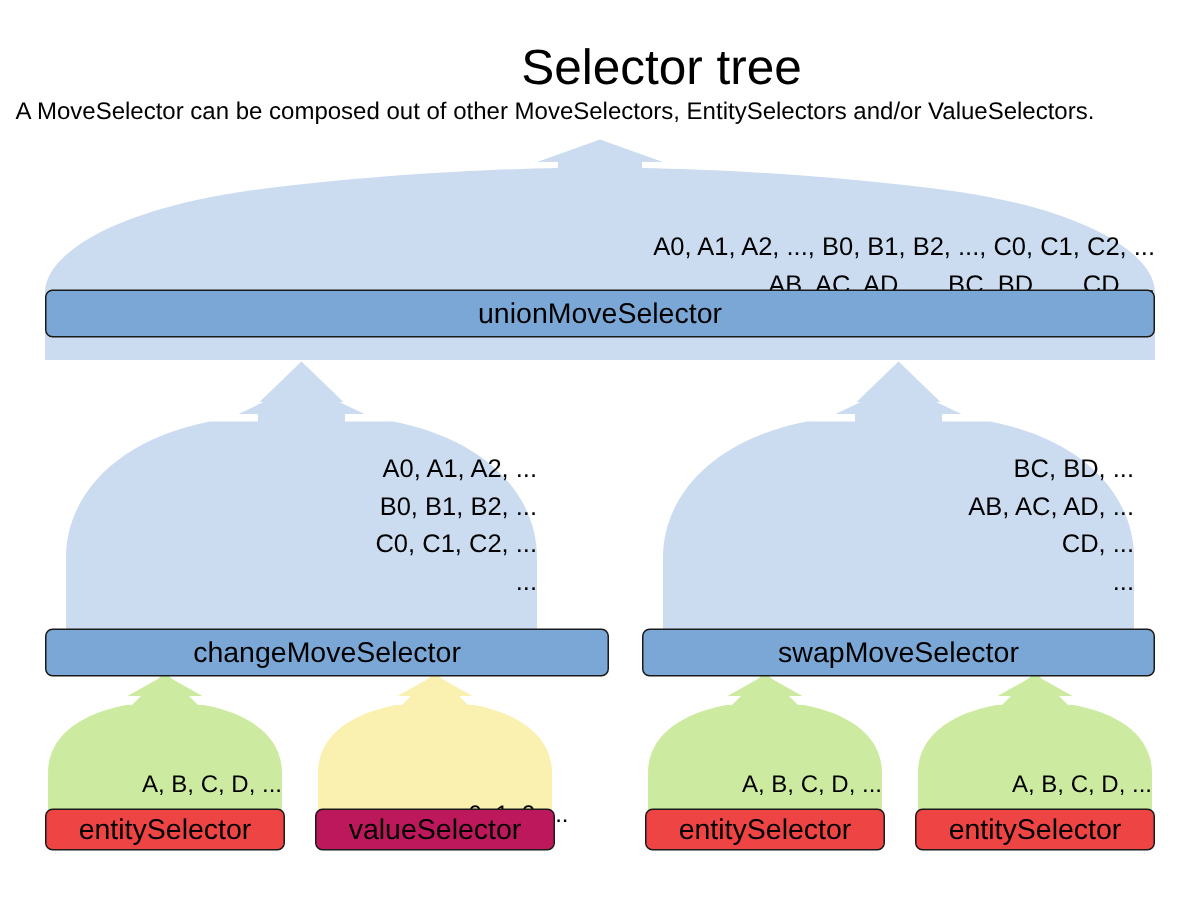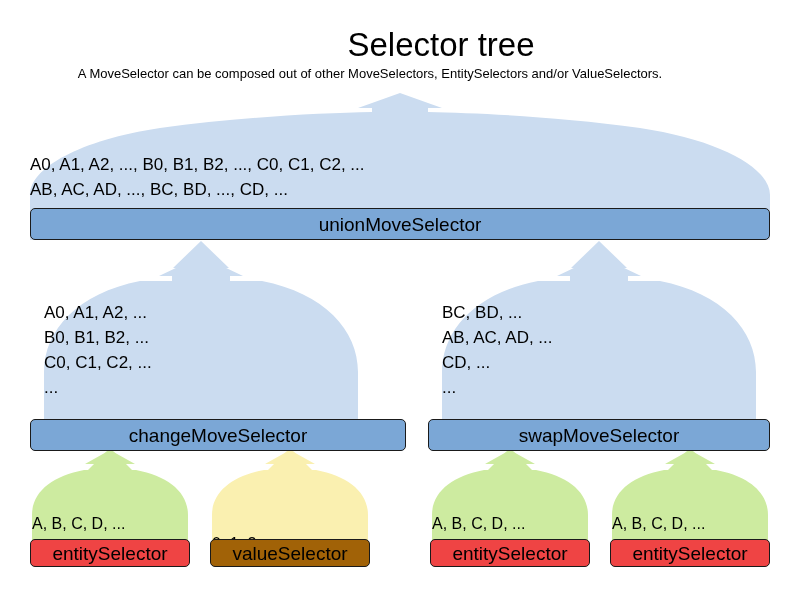--- a/index.html
+++ b/index.html
@@ -32,21 +32,21 @@
     letter-spacing: 0px;
     color: #000;
     padding-left: 41px;
   }
   .subtitle {
     position: absolute;
     left: 0;
     top: 66px;
     width: 740px;
     text-align: center;
-    font-size: 13px;
+    font-size: 16px;
     color: #000;
   }
   svg.layer {
     position: absolute;
     left: 0; top: 0;
     width: 800px;
     height: 600px;
     pointer-events: none;
   }
   .node-label {
@@ -57,25 +57,25 @@
     box-sizing: border-box;
     border: 1.4px solid #1a1a1a;
     border-radius: 5px;
     font-size: 19px;
     line-height: 1;
     color: #000;
     white-space: nowrap;
   }
   .bar-blue  { background: #7BA7D6; }
   .bar-green { background: #ef4444; }
-  .bar-yellow{ background: #a16207; }
+  .bar-yellow{ background: #be185d; }
 
   .blob-text {
     position: absolute;
-    text-align: left;
+    text-align: right;
     font-size: 17px;
     line-height: 25px;
     color: #000;
     white-space: nowrap;
   }
   .blob-text.small { font-size: 16px; line-height: 24px; }
 </style>
 </head>
 <body>
 
@@ -209,21 +209,21 @@
     <path fill="#CDEBA0" stroke="none" d="M 110 448 L 88 470 L 100 470 L 100 492 L 120 492 L 120 470 L 132 470 Z"></path>
     <path fill="#FAF0B0" stroke="none" d="M 290 448 L 268 470 L 280 470 L 280 492 L 300 492 L 300 470 L 312 470 Z"></path>
     <path fill="#CDEBA0" stroke="none" d="M 510 448 L 488 470 L 500 470 L 500 492 L 520 492 L 520 470 L 532 470 Z"></path>
     <path fill="#CDEBA0" stroke="none" d="M 690 448 L 668 470 L 680 470 L 680 492 L 700 492 L 700 470 L 712 470 Z"></path>
   </svg>
 
   <div class="blob-text" style="left:30px; top:152px; width:740px;">
     <div>A0, A1, A2, ..., B0, B1, B2, ..., C0, C1, C2, ...</div>
     <div>AB, AC, AD, ..., BC, BD, ..., CD, ...</div>
   </div>
-  <div class="node-label bar-blue" style="left:30px; top:208px; width:740px; height:32px;">
+  <div class="node-label bar-blue" style="left:30px; top:193px; width:740px; height:32px;">
     <span>unionMoveSelector</span>
   </div>
 
   <div class="blob-text" style="left:44px; top:300px; width:314px;">
     <div>A0, A1, A2, ...</div>
     <div>B0, B1, B2, ...</div>
     <div>C0, C1, C2, ...</div>
     <div>...</div>
   </div>
   <div class="node-label bar-blue" style="left:30px; top:419px; width:376px; height:32px;">

